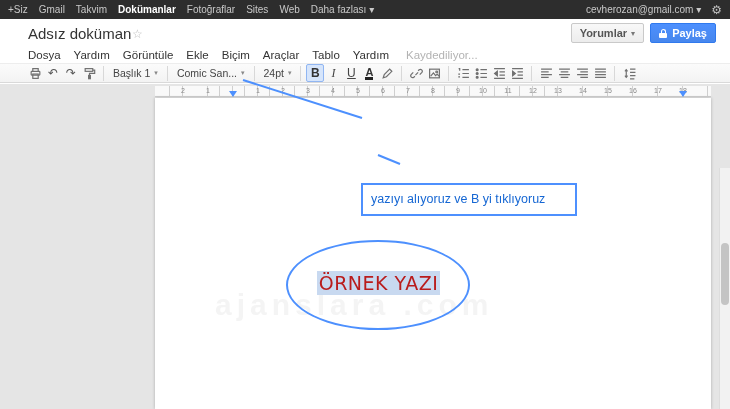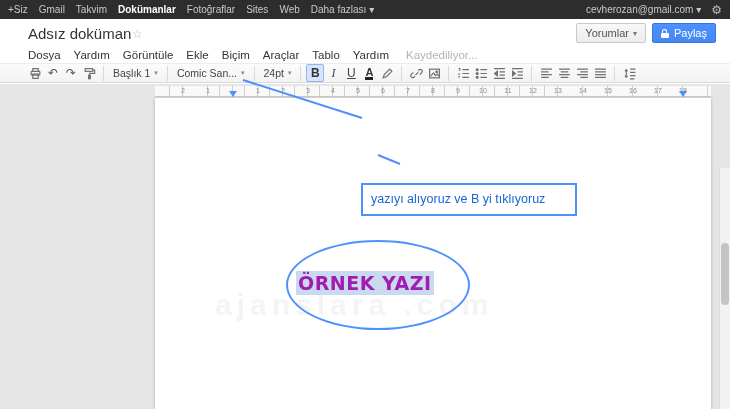--- a/index.html
+++ b/index.html
@@ -13,21 +13,21 @@
   .topbar .tlink.active { color:#fff; font-weight:bold; }
   .topbar .spacer { flex:1; }
   .topbar .account { margin-right:10px; color:#c9c9c9; }
   .topbar .gear { color:#bfbfbf; font-size:12px; }
 
   
   .header { position:absolute; left:0; top:19px; width:730px; height:28px; background:#fff; }
   .doc-title { position:absolute; left:28px; top:6px; font-size:15px; color:#333; }
   .star { position:absolute; left:132px; top:8px; font-size:12px; color:#c0c0c0; }
   .hbtns { position:absolute; right:14px; top:4px; display:flex; gap:6px; }
-  .btn { height:20px; font-size:11px; font-weight:normal; border-radius:2px; display:flex; align-items:center;
+  .btn { height:20px; font-size:11px; font-weight:bold; border-radius:2px; display:flex; align-items:center;
          padding:0 8px; cursor:pointer; }
   .btn.gray { color:#555; border:1px solid #c9c9c9; background:linear-gradient(#f8f8f8,#ececec); }
   .btn.gray .caret { font-size:8px; margin-left:4px; color:#777; }
   .btn.blue { color:#fff; border:1px solid #3079ed; background:linear-gradient(#4d90fe,#4787ed); }
   .lock { width:8px; height:9px; position:relative; margin-right:5px; }
   .lock .shackle { position:absolute; left:1.5px; top:0; width:5px; height:5px; border:1.5px solid #fff;
                    border-bottom:none; border-radius:3px 3px 0 0; }
   .lock .case { position:absolute; left:0; bottom:0; width:8px; height:5px; background:#fff; border-radius:1px; }
 
   
@@ -65,22 +65,22 @@
             border-top:6px solid #4d90fe; top:5px; }
   .page { position:absolute; left:155px; top:14px; width:556px; height:311px; background:#fff;
           box-shadow:0 0 3px rgba(0,0,0,0.25); }
   .watermark { position:absolute; left:60px; top:190px; font-size:30px; letter-spacing:5px;
                color:rgba(60,60,60,0.06); font-weight:bold; }
 
   .callout { position:absolute; left:361px; top:99px; width:216px; background:#fff;
              border:2px solid #4d90fe; padding:5px 8px; font-size:12.5px; color:#1667d3; line-height:1.5; z-index:20; }
   .ellipse { position:absolute; left:286px; top:156px; width:184px; height:90px; border:2px solid #4d90fe;
              border-radius:50%; z-index:15; }
-  .sample { position:absolute; left:296px; top:188px; width:165px; z-index:16;
-            font-size:19px; color:#a21caf; letter-spacing:0.5px; font-family:"DejaVu Sans",sans-serif;font-weight:bold; }
+  .sample { position:absolute; left:296px; top:188px; width:165px; text-align:center; z-index:16;
+            font-size:19px; color:#b91c1c; letter-spacing:0.5px; font-family:"DejaVu Sans",sans-serif; }
   .sample span { background:#c8d9f0; padding:1px 2px; }
 
   .overlay { position:absolute; left:0; top:0; width:730px; height:409px; pointer-events:none; z-index:30; }
 
   
   .scroll-track { position:absolute; right:0; top:84px; width:11px; height:325px; background:#f2f2f2;
                   border-left:1px solid #ddd; }
   .scroll-thumb { position:absolute; right:1.5px; top:75px; width:8px; height:62px; background:#c4c4c4; border-radius:4px; }
 </style>
 </head>

